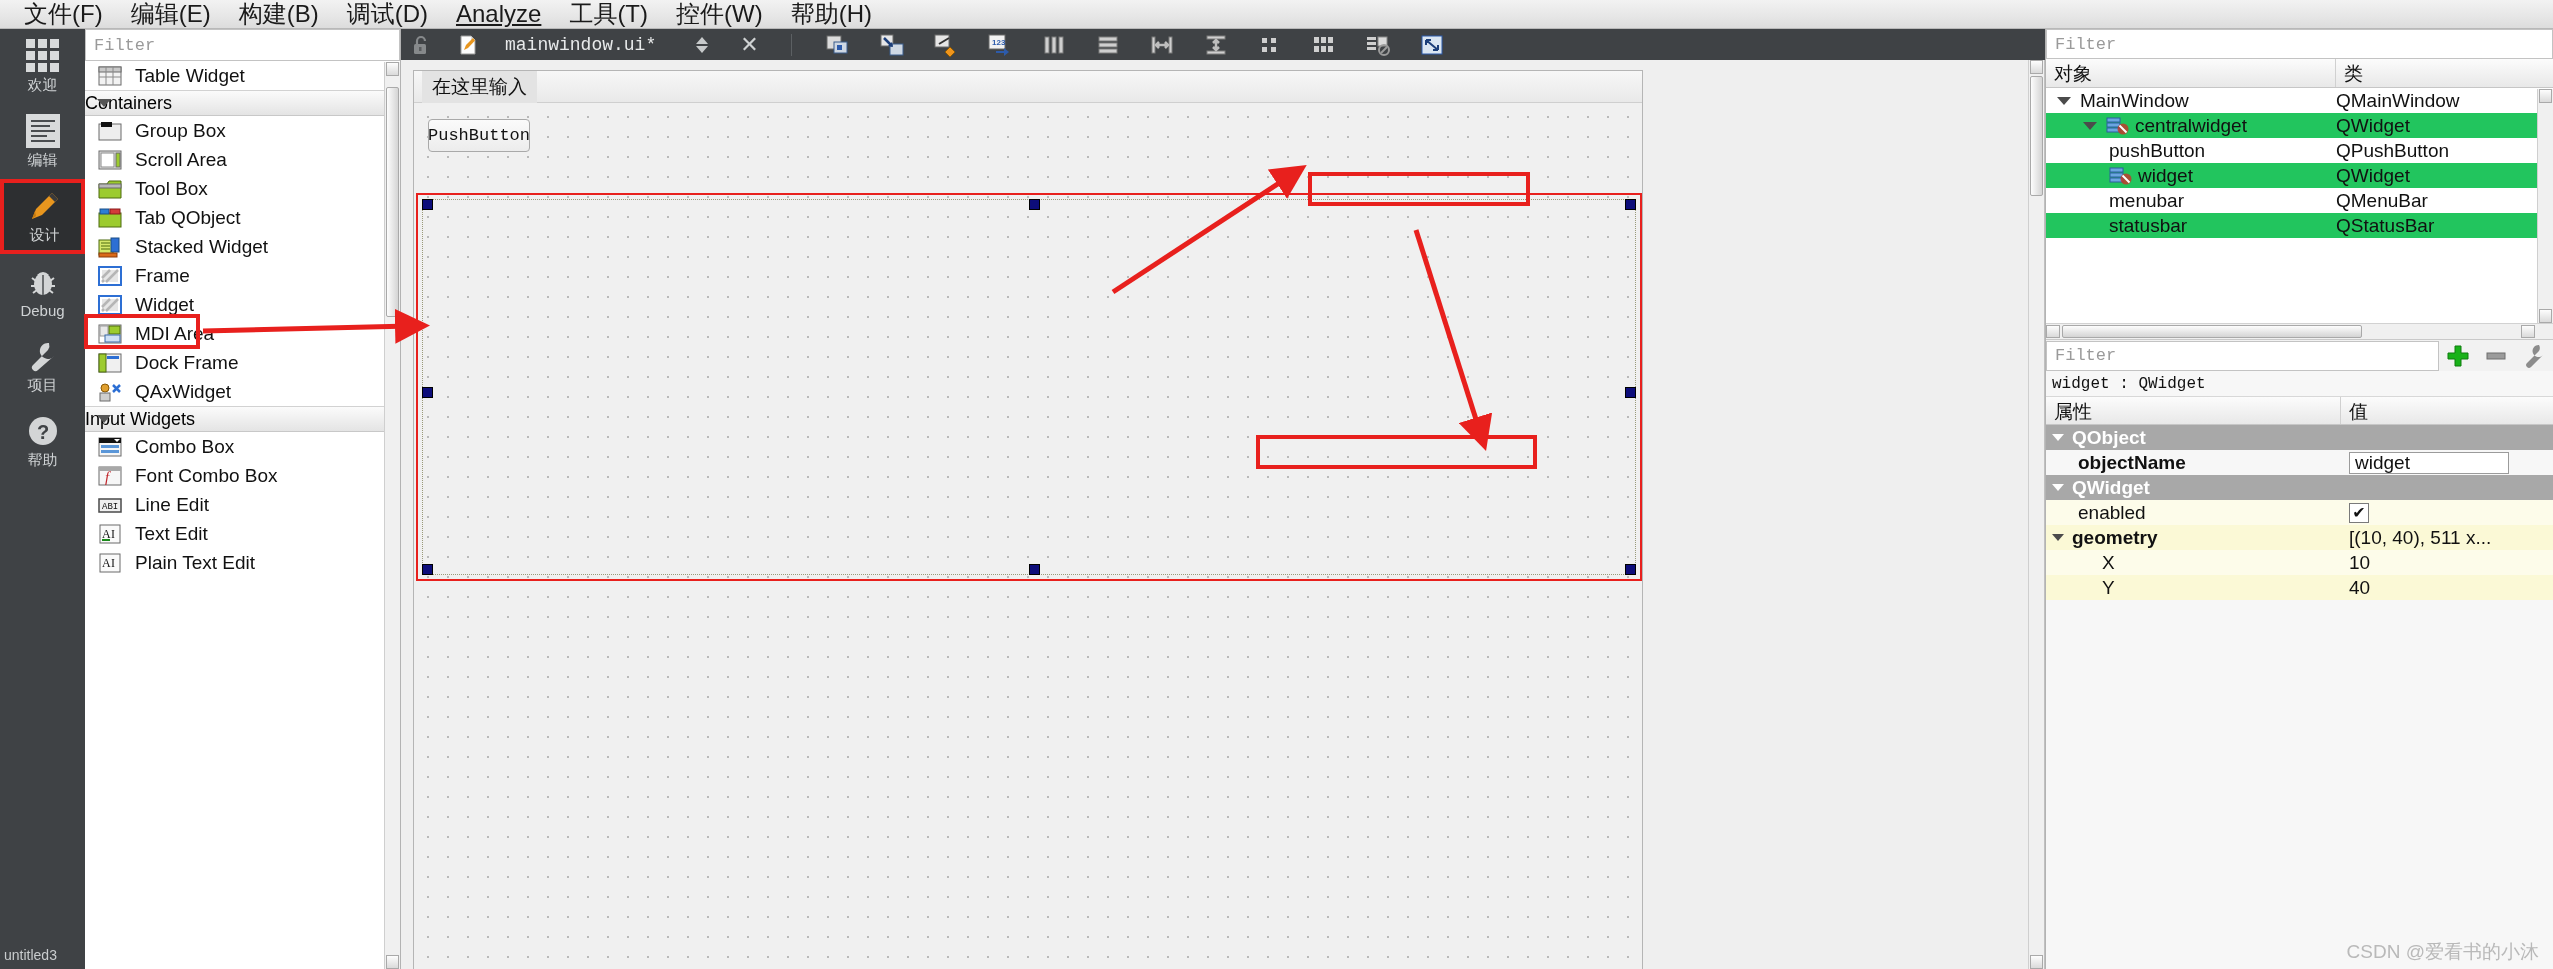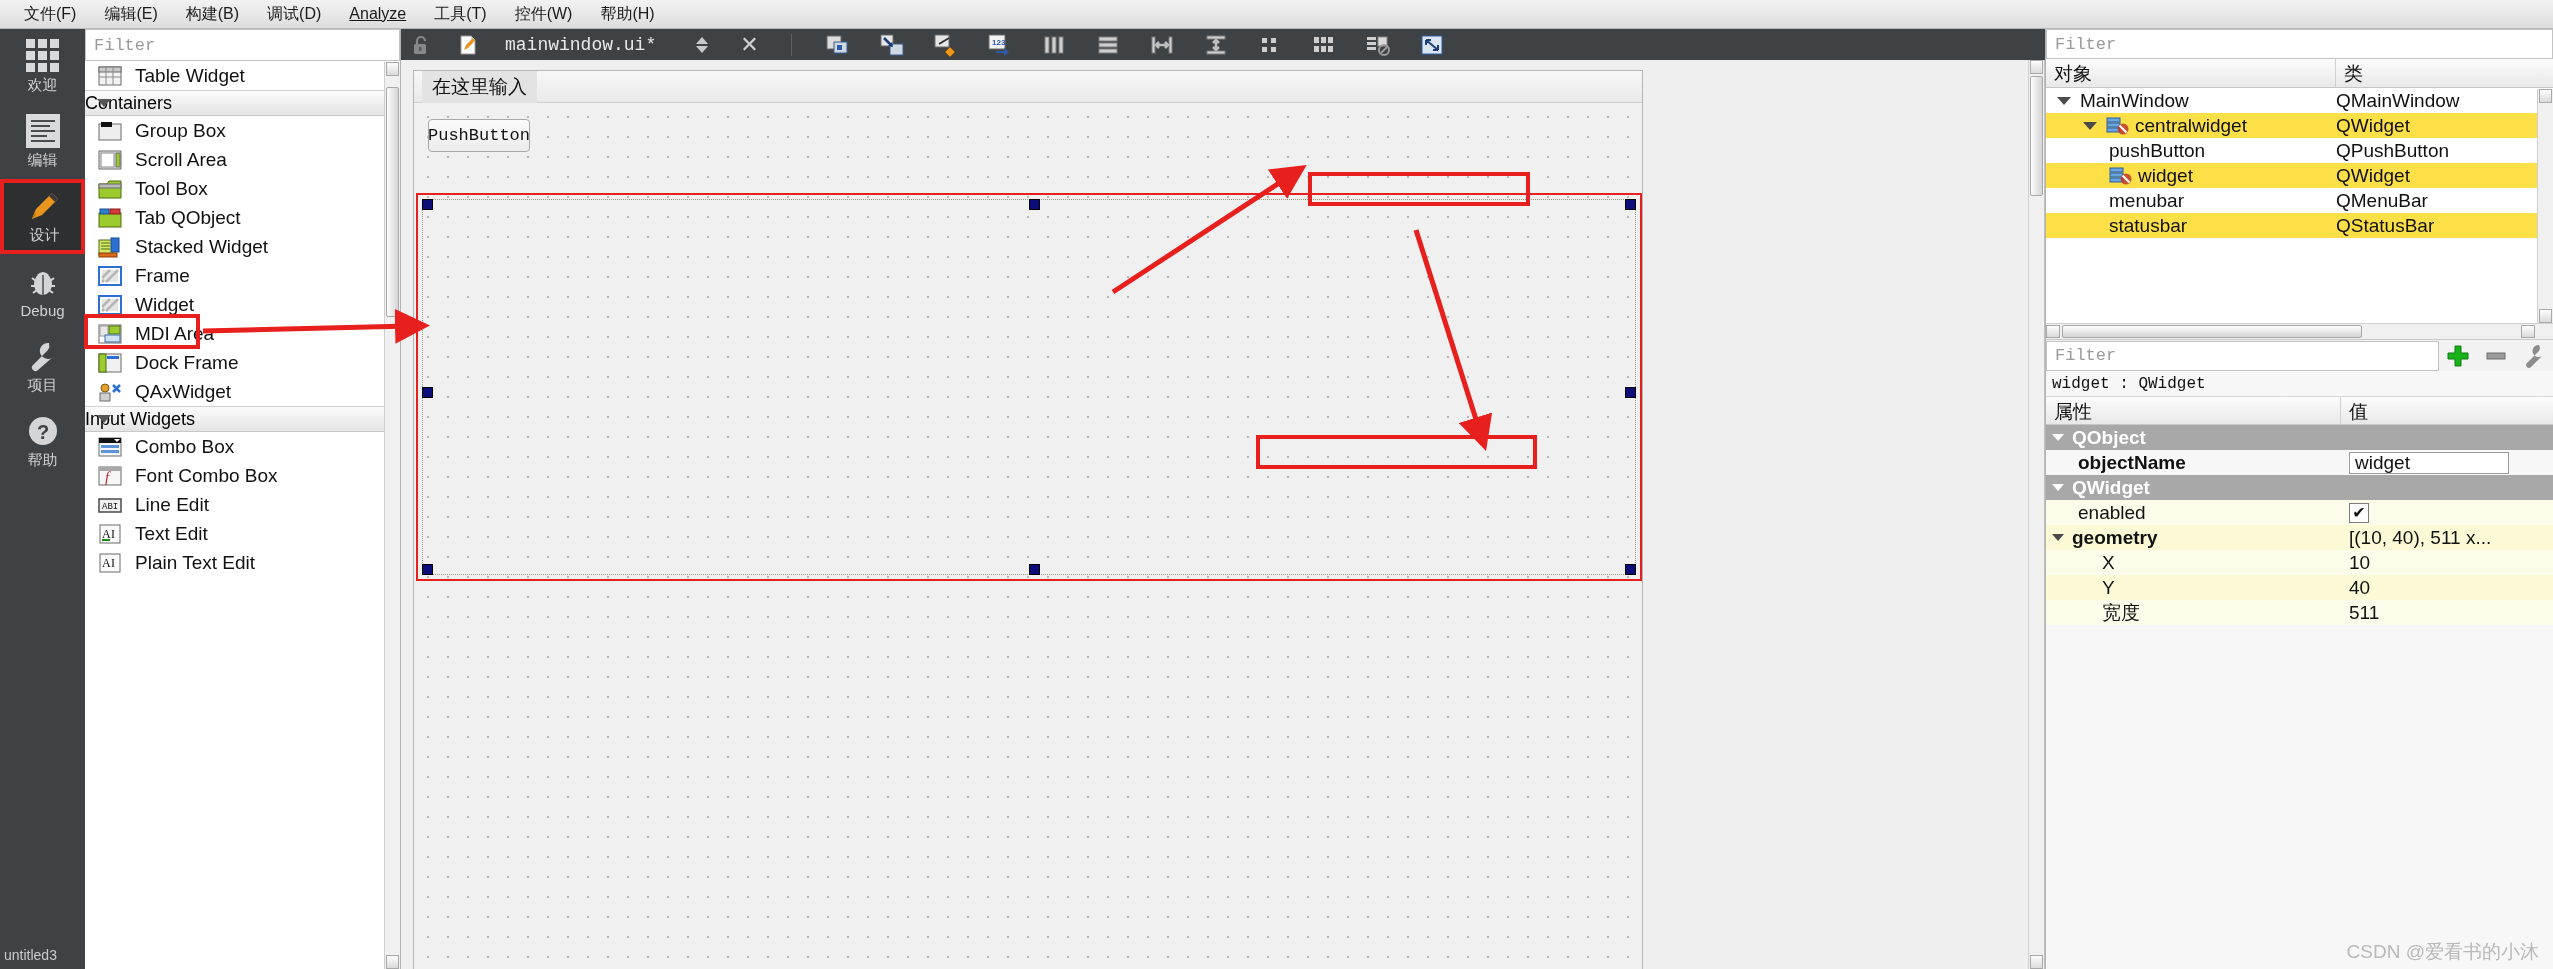--- a/index.html
+++ b/index.html
@@ -11,21 +11,21 @@
   }
 
   
   .menubar {
     height: 29px;
     background: linear-gradient(to bottom, #f2f2f2 0%, #e6e6e6 60%, #dcdcdc 100%);
     border-bottom: 1px solid #b8b8b8;
     display: flex;
     align-items: center;
     padding-left: 10px;
-    font-size: 16px;
+    font-size: 24px;
     color: #1a1a1a;
   }
   .menubar .mi {
     padding: 2px 14px;
     white-space: nowrap;
     cursor: default;
   }
   .menubar .mi u { text-decoration: underline; }
 
   
@@ -252,21 +252,21 @@
   .objtree { height: 280px; display:flex; flex-direction:column; background:#fff; position:relative; }
   .tree-head {
     display:flex; height:29px;
     background: linear-gradient(to bottom,#fcfcfc,#e8e8e8);
     border-bottom:1px solid #c6c6c6; font-size:19px; color:#111;
   }
   .tree-head .c1 { width: 290px; padding:2px 8px; border-right:1px solid #d0d0d0; }
   .tree-head .c2 { flex:1; padding:2px 8px; }
   .tree-body { flex:1; overflow:hidden; }
   .trow { display:flex; height:25px; font-size:19px; color:#111; align-items:center; }
-  .trow.alt { background:#fde047;justify-content:center; }
+  .trow.alt { background:#22c55e;justify-content:center; }
   .trow .c1 { width:290px; display:flex; align-items:center; gap:5px; }
   .trow .c2 { flex:1; }
   .tindent { display:inline-block; }
   .tcaret { width:0;height:0;border-left:7px solid transparent;border-right:7px solid transparent;border-top:8px solid #4b4b4b; margin-right:4px;}
   .qicon { width:24px; height:18px; flex:none; }
   .qicon svg { width:24px;height:18px;display:block; }
 
   .tree-hscroll {
     height:16px; background:#f0f0f0; border-top:1px solid #d2d2d2; position:relative;
   }
@@ -913,27 +913,20 @@
           </div>
           <div class="c2"><span>10</span></div>
         </div>
         <div class="prow yellow">
           <div class="c1">
             <span style="width: 46px; display: inline-block;"></span>
             <span>Y</span>
           </div>
           <div class="c2"><span>40</span></div>
         </div>
-        <div class="prow yellow2">
-          <div class="c1">
-            <span style="width: 46px; display: inline-block;"></span>
-            <span>宽度</span>
-          </div>
-          <div class="c2"><span>511</span></div>
-        </div>
       </div>
 
     <div class="watermark">CSDN @爱看书的小沐</div>
   </div>
 
 </div>
 
 <svg class="overlay" viewBox="0 0 2553 969">
   <defs>
     <marker id="ah" markerWidth="7" markerHeight="7" refX="3" refY="3.5" orient="auto">

